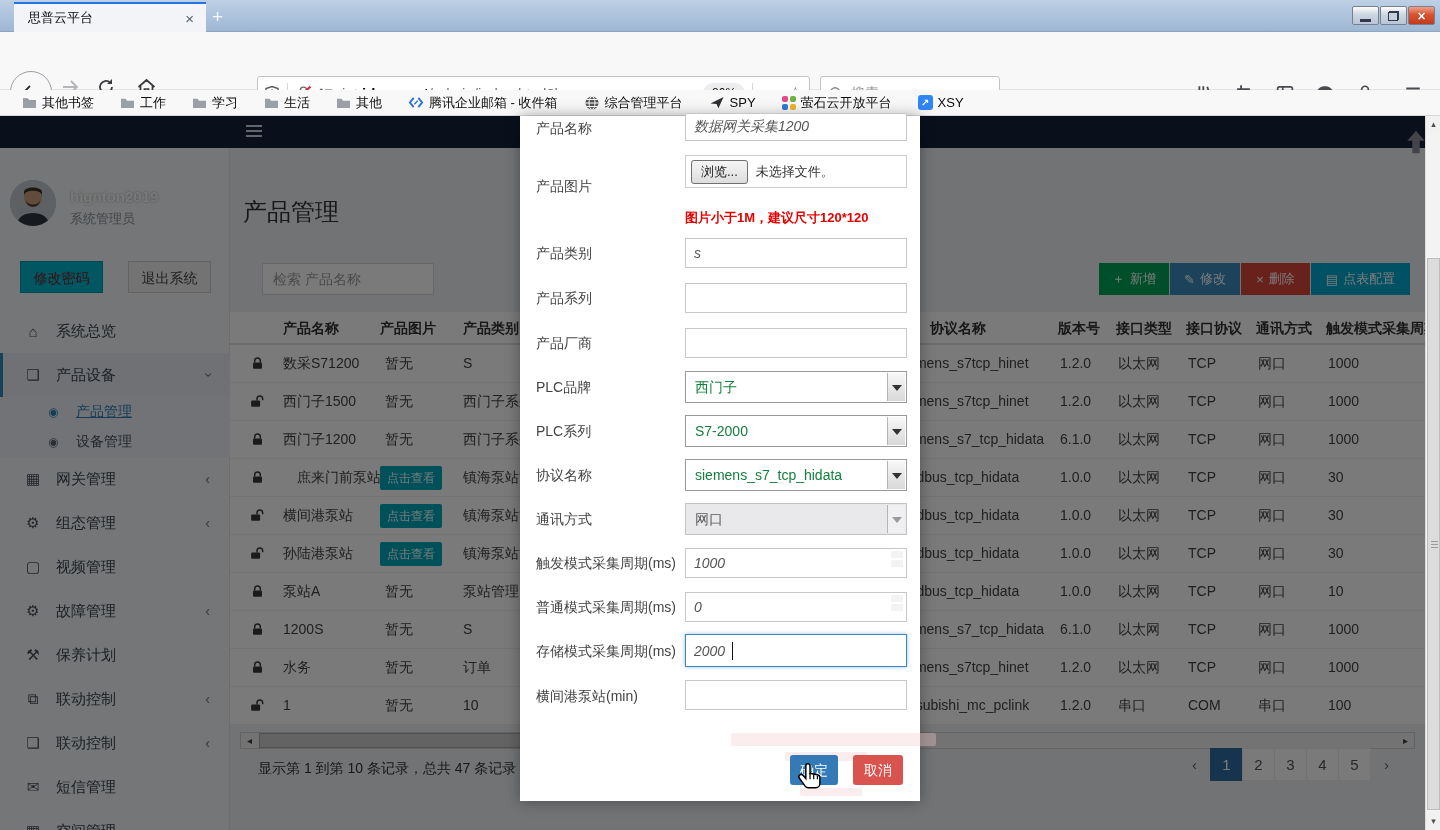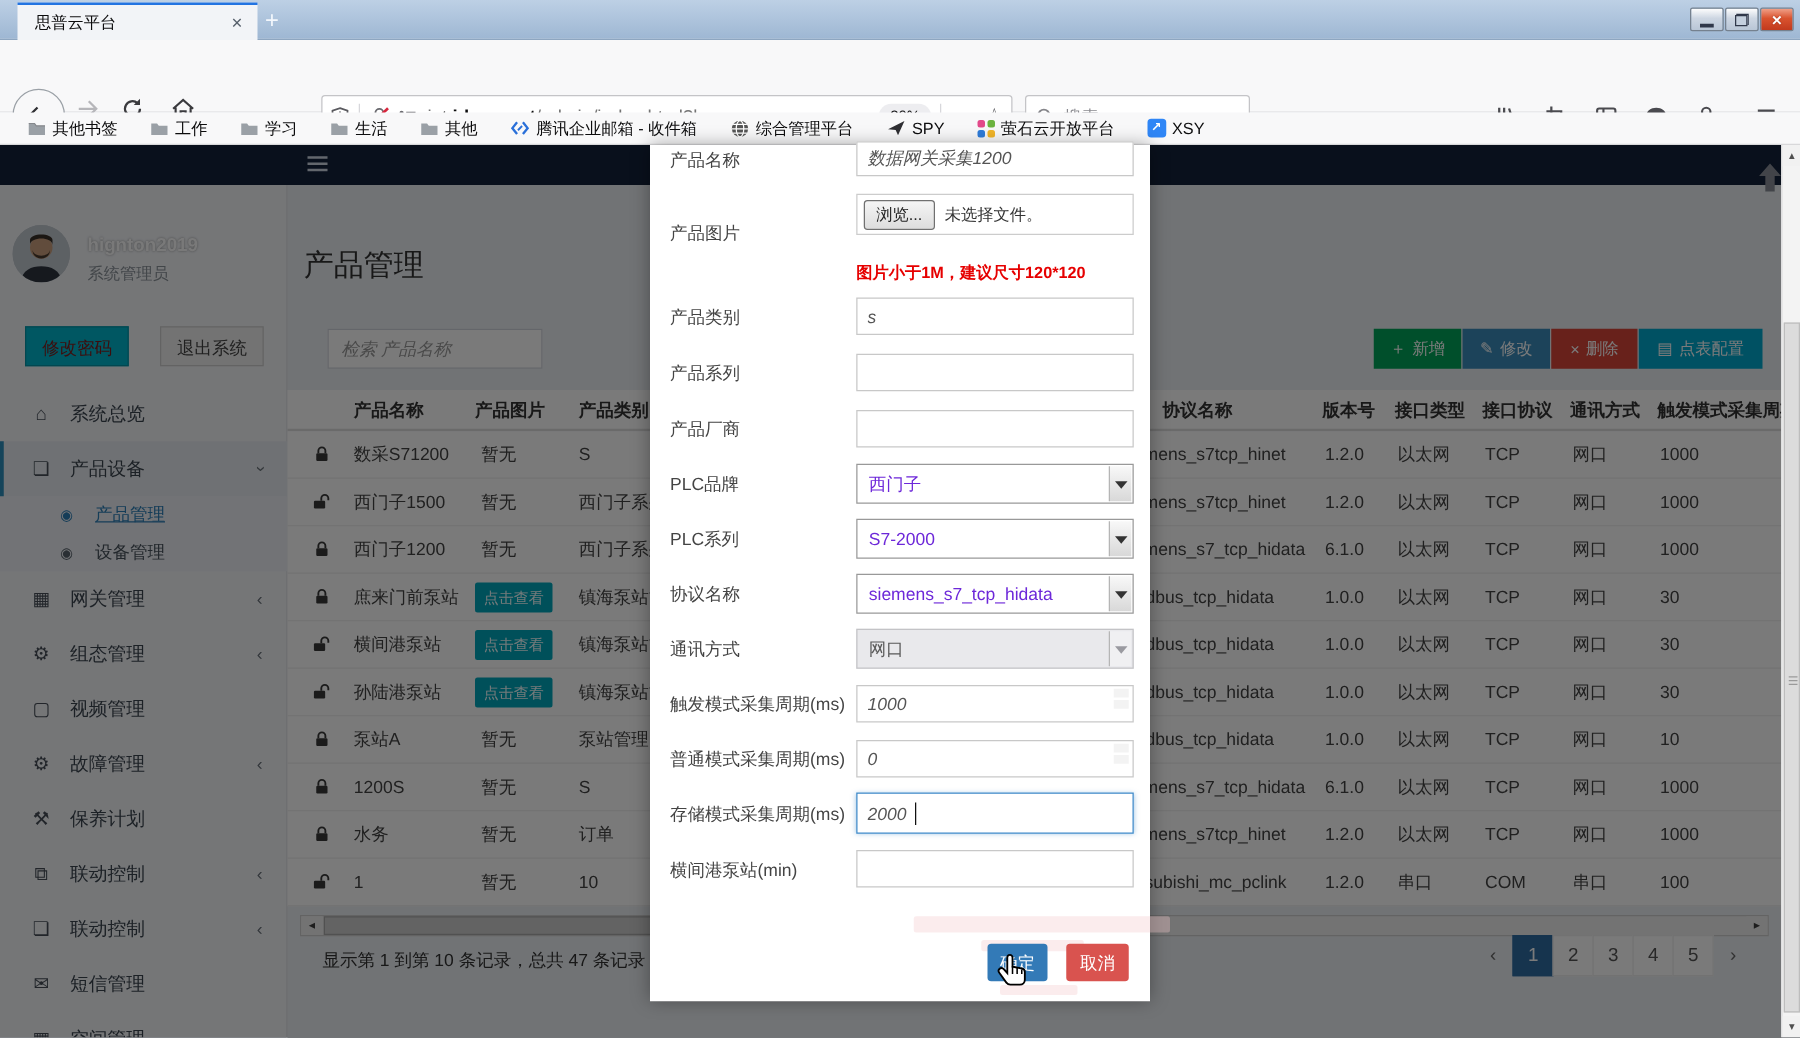--- a/index.html
+++ b/index.html
@@ -82,21 +82,21 @@
   .submenu { background:#eef1f6; }
   .smi { height:30px; display:flex; align-items:center; font-size:14px; color:#4a545e; }
   .smi .ic { width:18px; margin-left:48px; margin-right:10px; font-size:12px; color:#59636d; }
   .smi.current { color:#2d7fb8; }
   .smi.current .ic { color:#2d7fb8; }
   .smi.current .lbl { text-decoration:underline; }
 
   .content { position:absolute; left:230px; top:32px; width:1195px; height:682px; z-index:1; }
   .pagetitle { position:absolute; left:13px; top:48px; font-size:24px; color:#333; }
   .psearch { position:absolute; left:32px; top:115px; width:172px; height:32px; background:#fff;
-    border:1px solid #d2d6de; font-size:14px; color:#701a75; padding:0 10px; font-family:inherit;font-style:italic; }
+    border:1px solid #d2d6de; font-size:14px; color:#701a75; padding:0 10px; font-family:inherit; }
   .psearch::placeholder { color:#9a9a9a; }
   .abtn { position:absolute; top:115px; height:32px; color:#fff; font-size:13px; display:flex;
     align-items:center; justify-content:center; gap:5px; padding:0 10px; }
   .tablewrap { position:absolute; left:0; top:164px; width:1195px; }
   .th { position:absolute; top:0; font-size:14px; font-weight:bold; color:#333; white-space:nowrap; }
   .thead { position:relative; height:33px; border-bottom:2px solid #ddd; background:#fff; }
   .tbody { position:relative; background:#fff; }
   .trow { position:relative; height:38px; border-bottom:1px solid #f0f0f0; }
   .td { position:absolute; top:10px; font-size:14px; color:#444; white-space:nowrap; }
   .td.lock { top:11px; color:#3a3a3a; }
@@ -129,21 +129,21 @@
   .finp:disabled { background:#fff; }
   .numspin { position:absolute; left:371px; width:12px; height:18px; opacity:.5; }
   .numspin i { display:block; height:7px; background:#e8e8e8; margin-bottom:2px; }
   .filebox { position:absolute; left:165px; top:39px; width:222px; height:33px; border:1px solid #ccc;
     display:flex; align-items:center; }
   .browse { margin-left:5px; padding:2px 9px; font-size:13px; color:#222; border:1px solid #707070;
     border-radius:3px; background:linear-gradient(#f5f5f5,#dddddd); }
   .nofile { font-size:13px; color:#333; margin-left:8px; white-space:nowrap; }
   .redhint { position:absolute; left:165px; top:93px; font-size:13px; font-weight:bold; color:#e60000; white-space:nowrap; }
   .fsel { position:absolute; left:165px; width:222px; height:32px; border:1px solid #999;
-    background:#fff; font-size:14px; color:#6d28d9; }
+    background:#fff; font-size:14px; color:#15803d; }
   .fsel .val { position:absolute; left:9px; top:7px; white-space:nowrap; }
   .fsel .db { position:absolute; right:1px; top:1px; bottom:1px; width:18px; background:linear-gradient(#f8f8f8,#d8d8d8);
     border-left:1px solid #b5b5b5; }
   .fsel .db::after { content:""; position:absolute; left:4px; top:12px; border:5px solid transparent;
     border-top:6px solid #333; }
   .fsel.dis { background:#e9e9ec; border-color:#c3c3c6; color:#5a5a5a; }
   .fsel.dis .db { background:#f0f0f2; }
   .fsel.dis .db::after { border-top-color:#9a9aa0; }
   .finp.focus { border:1px solid #3a87c8; box-shadow:0 0 4px rgba(58,135,200,.5); }
   .caret { position:absolute; left:47px; top:6px; width:1px; height:18px; background:#111; }
@@ -538,21 +538,21 @@
               <span class="td lock" style="left:20px;"><svg width="15" height="15" viewBox="0 0 16 16">
                   <g class="closed-v">
                     <path d="M5 7V5a3 3 0 0 1 6 0v2" fill="none" stroke="currentColor" stroke-width="1.6"></path>
                     <rect x="3.2" y="7" width="9.6" height="6.6" rx="1" fill="currentColor"></rect>
                   </g>
                   <g class="open-v">
                     <path d="M7.5 7V5a3 3 0 0 1 6 0v1.6" fill="none" stroke="currentColor" stroke-width="1.6"></path>
                     <rect x="1.2" y="7" width="9.6" height="6.6" rx="1" fill="currentColor"></rect>
                   </g>
                 </svg></span>
-              <span class="td" style="left:53px;">庶来门前泵站</span>
+              <span class="td" style="left:67px;">庶来门前泵站</span>
               <span class="viewtag" style="left:150px;">点击查看</span>
               <span class="td" style="left:233px;">镇海泵站管理</span>
               <span class="td" style="left:667px;">modbus_tcp_hidata</span>
               <span class="td" style="left:830px;">1.0.0</span>
               <span class="td" style="left:888px;">以太网</span>
               <span class="td" style="left:958px;">TCP</span>
               <span class="td" style="left:1028px;">网口</span>
               <span class="td" style="left:1098px;">30</span>
             </div>
             <div class="trow">

